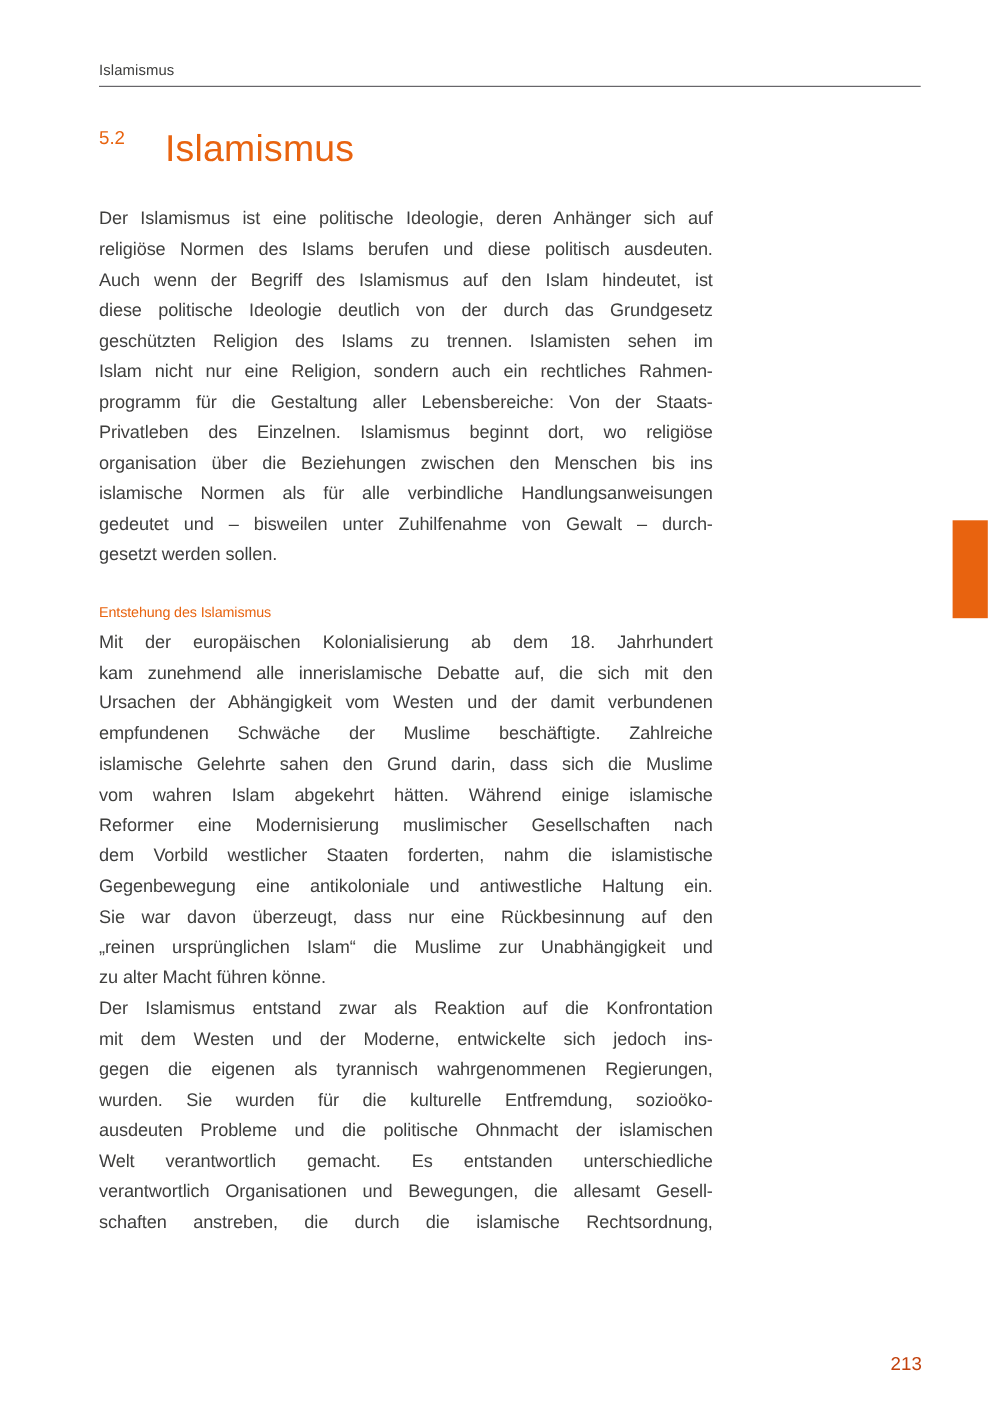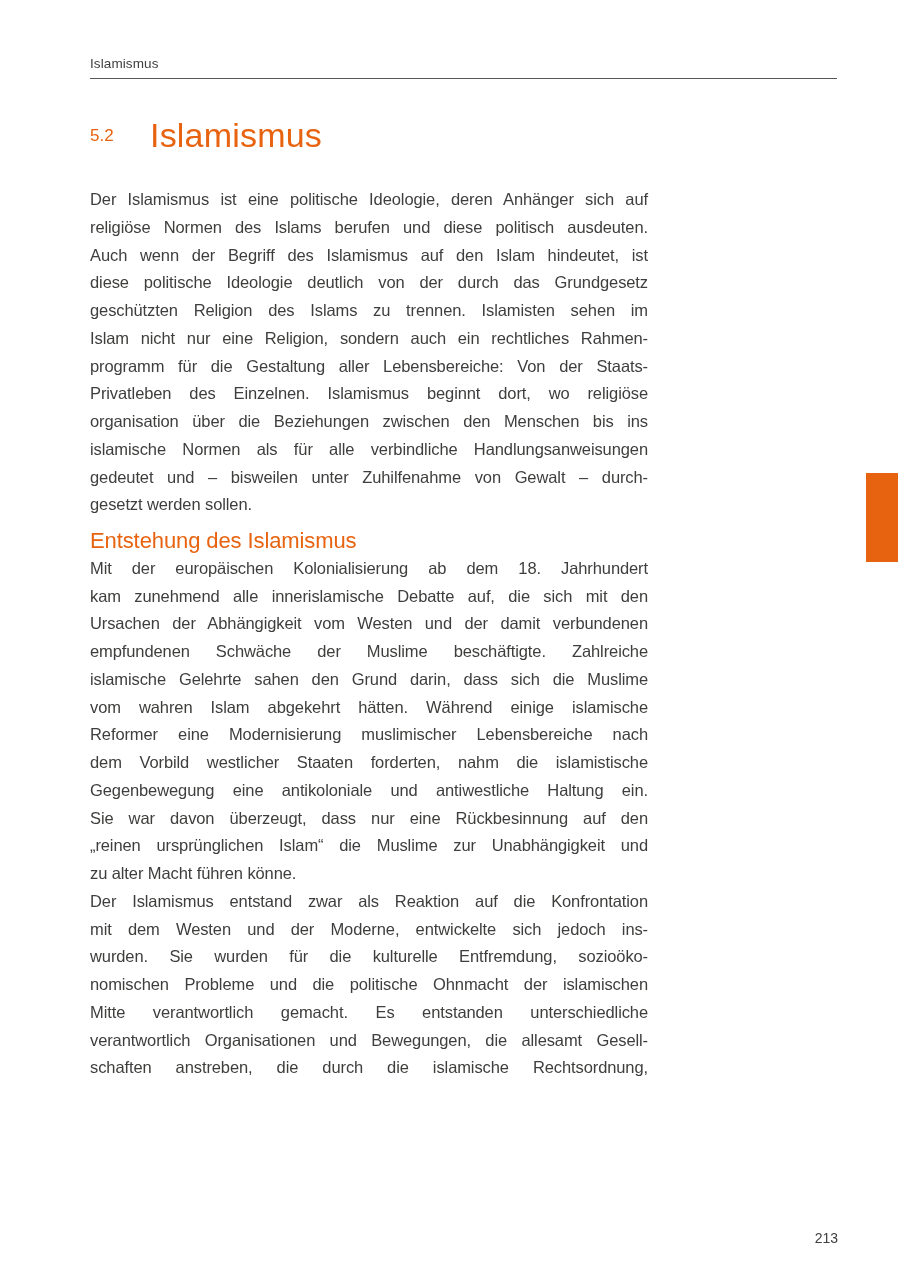--- a/index.html
+++ b/index.html
@@ -13,46 +13,46 @@
   .running-header {
     position: absolute; left: 90px; top: 56px;
     font-size: 13.5px; color: #3e3e3d; letter-spacing: 0.1px;
   }
   .header-rule {
     position: absolute; left: 90px; top: 78px;
     width: 747px; height: 1px; background: #57565a;
   }
   .title-row {
     position: absolute; left: 90px; top: 116px;
-    display: flex; align-items: center;
+    display: flex; align-items: flex-start;
     color: var(--accent, #e8630f);
   }
   .title-number { font-size: 17px; width: 60px; }
   .title-text { font-size: 34px; letter-spacing: 0.2px; }
   .body-col {
     position: absolute; left: 90px; top: 186px; width: 558px;
     color: #3e3e3d; font-size: 16.5px; line-height: 27.75px;
     letter-spacing: -0.1px;
   }
   .paragraph { margin: 0; }
   .line { text-align: justify; text-align-last: justify; }
   .line.flush { text-align-last: left; }
   .section-heading {
     color: var(--accent, #e8630f);
-    margin-top: 8px;
-    font-size: 22px; line-height: 27.75px;
+    margin-top: 24px;
+    font-size: 13px; line-height: 27.75px;
   }
   .margin-tab {
     position: absolute; left: 866px; top: 473px;
     width: 32px; height: 89px;
     background: var(--accent, #e8630f);
   }
   .page-number {
     position: absolute; right: 62px; top: 1230px;
-    font-size: 14px; color: #404040;
+    font-size: 17px; color: #c2410c;
   }
 </style>
 </head>
 <body style="--accent: #e8630f;">
 
 <div class="running-header">Islamismus</div>
 
 <div class="header-rule"></div>
 
 <div class="title-row">
@@ -76,33 +76,34 @@
       <div class="line flush">gesetzt werden sollen.</div>
     </div>
     <div class="section-heading">Entstehung des Islamismus</div>
     <div class="paragraph">
       <div class="line">Mit der europäischen Kolonialisierung ab dem 18. Jahrhundert</div>
       <div class="line">kam zunehmend alle innerislamische Debatte auf, die sich mit den</div>
       <div class="line">Ursachen der Abhängigkeit vom Westen und der damit verbundenen</div>
       <div class="line">empfundenen Schwäche der Muslime beschäftigte. Zahlreiche</div>
       <div class="line">islamische Gelehrte sahen den Grund darin, dass sich die Muslime</div>
       <div class="line">vom wahren Islam abgekehrt hätten. Während einige islamische</div>
-      <div class="line">Reformer eine Modernisierung muslimischer Lebensbereiche nach</div>
+      <div class="line">Reformer eine Modernisierung muslimischer Gesellschaften nach</div>
       <div class="line">dem Vorbild westlicher Staaten forderten, nahm die islamistische</div>
       <div class="line">Gegenbewegung eine antikoloniale und antiwestliche Haltung ein.</div>
       <div class="line">Sie war davon überzeugt, dass nur eine Rückbesinnung auf den</div>
       <div class="line">„reinen ursprünglichen Islam“ die Muslime zur Unabhängigkeit und</div>
       <div class="line flush">zu alter Macht führen könne.</div>
     </div>
     <div class="paragraph">
       <div class="line">Der Islamismus entstand zwar als Reaktion auf die Konfrontation</div>
       <div class="line">mit dem Westen und der Moderne, entwickelte sich jedoch ins-</div>
+      <div class="line">gegen die eigenen als tyrannisch wahrgenommenen Regierungen,</div>
       <div class="line">wurden. Sie wurden für die kulturelle Entfremdung, sozioöko-</div>
-      <div class="line">nomischen Probleme und die politische Ohnmacht der islamischen</div>
-      <div class="line">Mitte verantwortlich gemacht. Es entstanden unterschiedliche</div>
+      <div class="line">ausdeuten Probleme und die politische Ohnmacht der islamischen</div>
+      <div class="line">Welt verantwortlich gemacht. Es entstanden unterschiedliche</div>
       <div class="line">verantwortlich Organisationen und Bewegungen, die allesamt Gesell-</div>
       <div class="line">schaften anstreben, die durch die islamische Rechtsordnung,</div>
     </div>
   </div>
 
 <div class="margin-tab"></div>
 
 <div class="page-number">213</div>
 
 </body></html>

